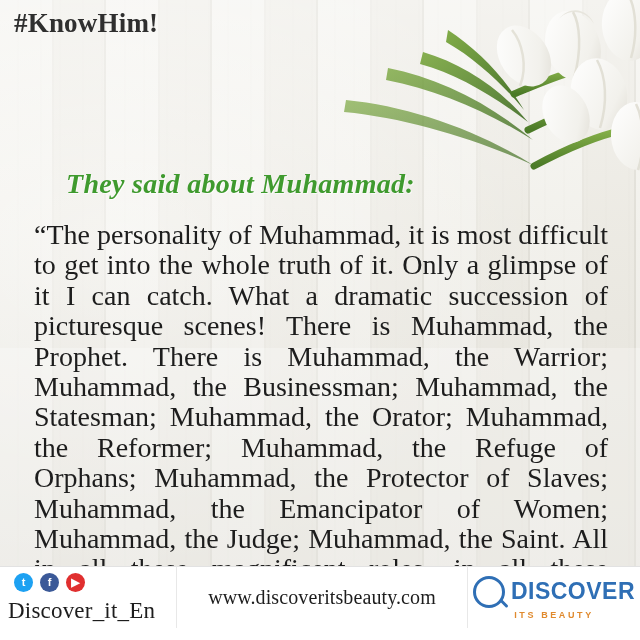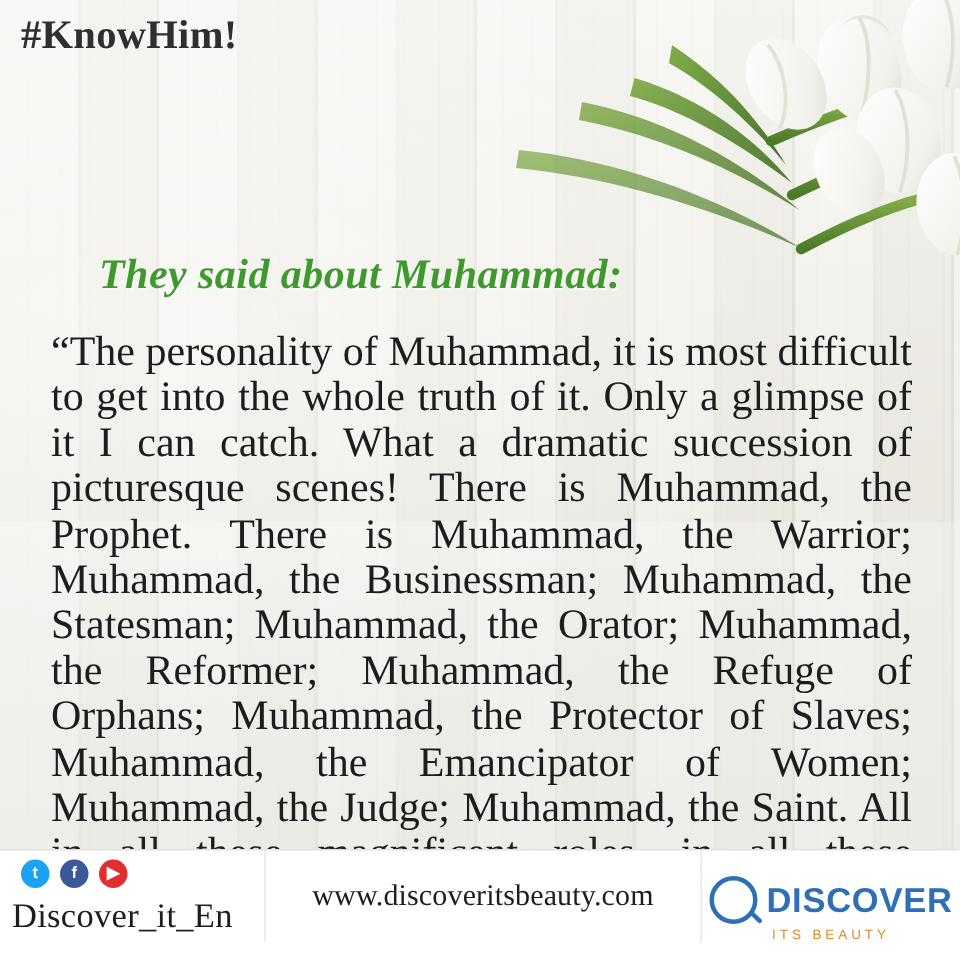--- a/index.html
+++ b/index.html
@@ -166,21 +166,21 @@
     letter-spacing: .1px;
   }
   .footer-right {
     width: 172px;
     background: #ffffff;
     border-top: 1px solid #e2e2e2;
     border-left: 1px solid #e8e8e8;
     display: flex;
     flex-direction: column;
     align-items: center;
-    justify-content: flex-end;
+    justify-content: center;
     gap: 2px;
   }
   .brand-row {
     display: flex;
     align-items: center;
     gap: 6px;
   }
   .brand-mark {
     width: 26px; height: 26px;
     border-radius: 50%;
@@ -199,21 +199,21 @@
   .brand-name {
     font-family: "Liberation Sans", sans-serif;
     font-size: 23px;
     font-weight: 700;
     color: #2f6fb5;
     letter-spacing: .5px;
   }
   .brand-tag {
     font-family: "Liberation Sans", sans-serif;
     font-size: 9px;
-    font-weight: 400;
+    font-weight: 700;
     letter-spacing: 2.6px;
     color: #e08a2e;
   }
 </style>
 </head>
 <body>
 
 <div class="card">
 
   <div class="wood"></div>

